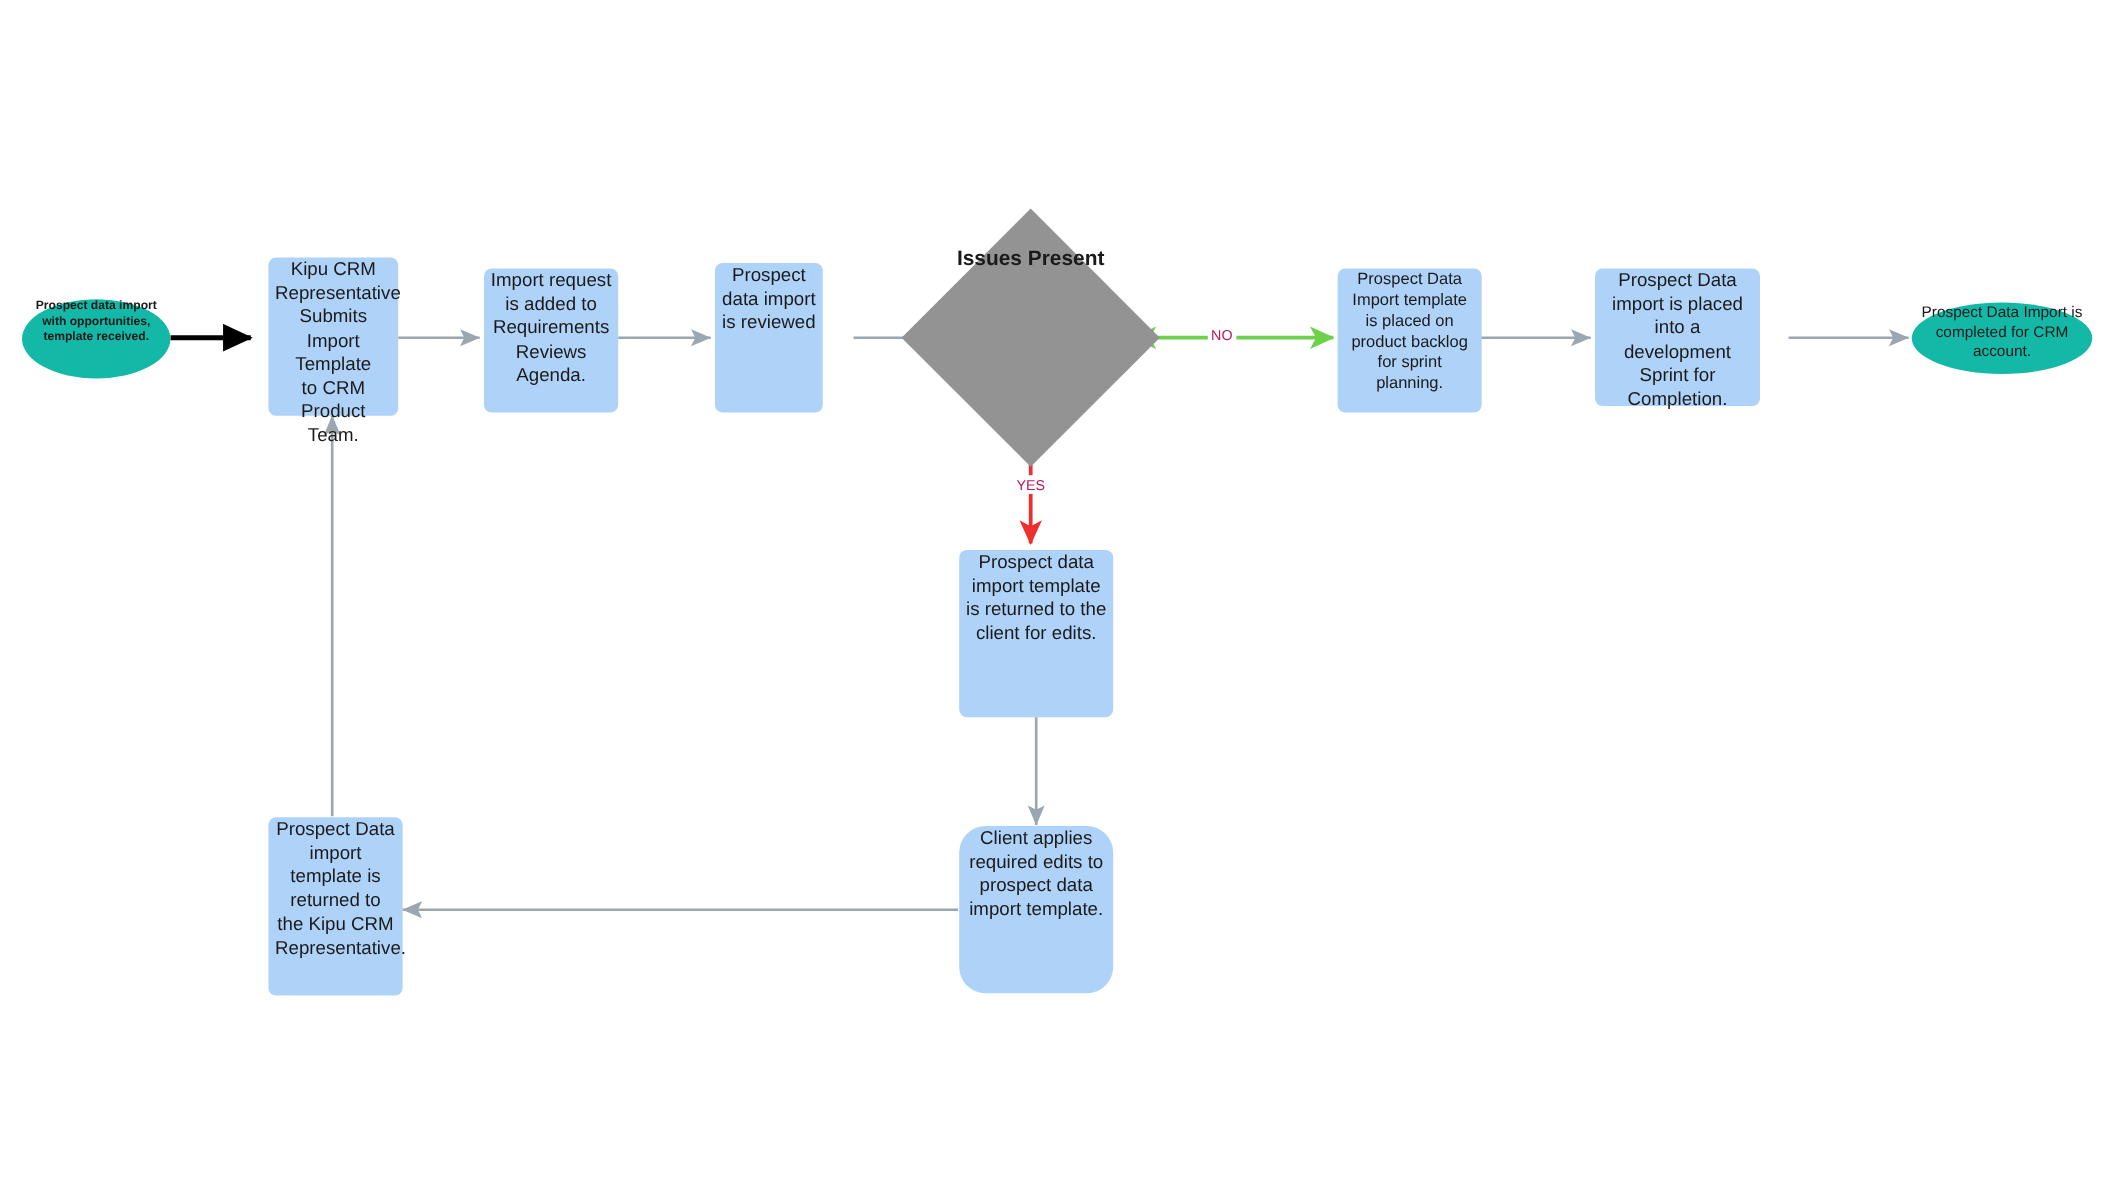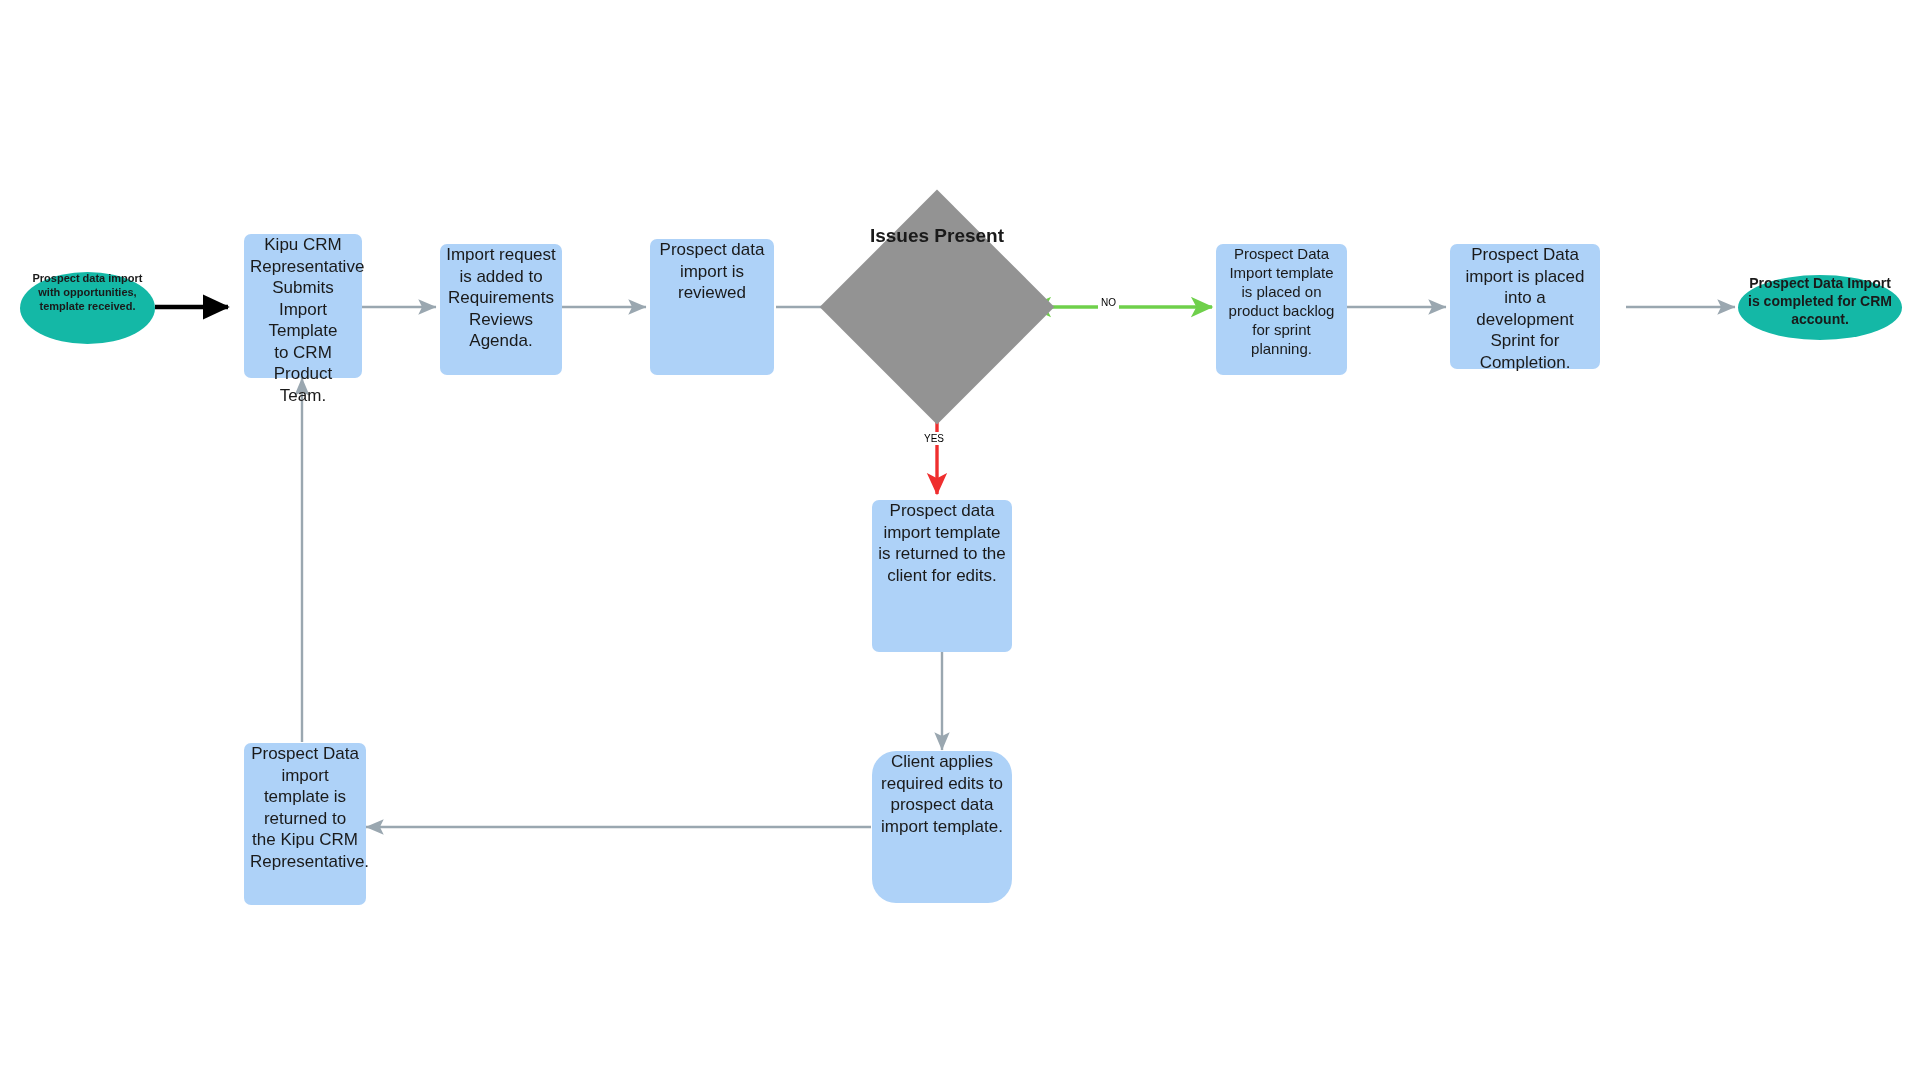--- a/index.html
+++ b/index.html
@@ -50,42 +50,42 @@
     font-size: 17px;
   }
   .terminator {
     background: #14b8a6;
     border-radius: 50%;
     font-size: 11px;
     font-weight: bold;
   }
   .terminator.end {
     font-size: 14px;
-    font-weight: bold;
+    font-weight: normal;
   }
   .decision {
     font-size: 19px;
   }
   .decision .diamond-shape {
     position: absolute;
     left: 0; top: 0;
     width: 100%;
     height: 100%;
     background: #939393;
     transform: rotate(45deg);
   }
   .decision .label {
     position: relative;
     z-index: 2;
     font-weight: bold;
   }
   .edge-label {
     position: absolute;
-    font-size: 10px;
-    color: #000000;
+    font-size: 13px;
+    color: #be185d;
     background: #ffffff;
     padding: 1px 3px;
     text-align: center;
     white-space: nowrap;
   }
 </style>
 </head>
 <body>
 
 <div id="canvas">
@@ -144,21 +144,21 @@
 
   <div class="node process" style="left:244px; top:234px; width:118px; height:144px;">
     <span class="label">Kipu CRM Representative Submits Import Template
 to CRM Product Team.</span>
   </div>
 
   <div class="node process" style="left:440px; top:244px; width:122px; height:131px;">
     <span class="label">Import request is added to Requirements Reviews Agenda.</span>
   </div>
 
-  <div class="node process" style="left:650px; top:239px; width:124px; height:136px;">
+  <div class="node process" style="left:650px; top:239px; width:98px; height:136px;">
     <span class="label">Prospect data import is reviewed</span>
   </div>
 
   <div class="node decision" style="left:854px; top:224px; width:166px; height:166px;">
     <span class="diamond-shape"></span>
     <span class="label">Issues Present</span>
   </div>
 
   <div class="node process" style="left:1216px; top:244px; width:131px; height:131px;">
     <span class="label" style="font-size:15px;">Prospect Data Import template is placed on product backlog for sprint planning.</span>

